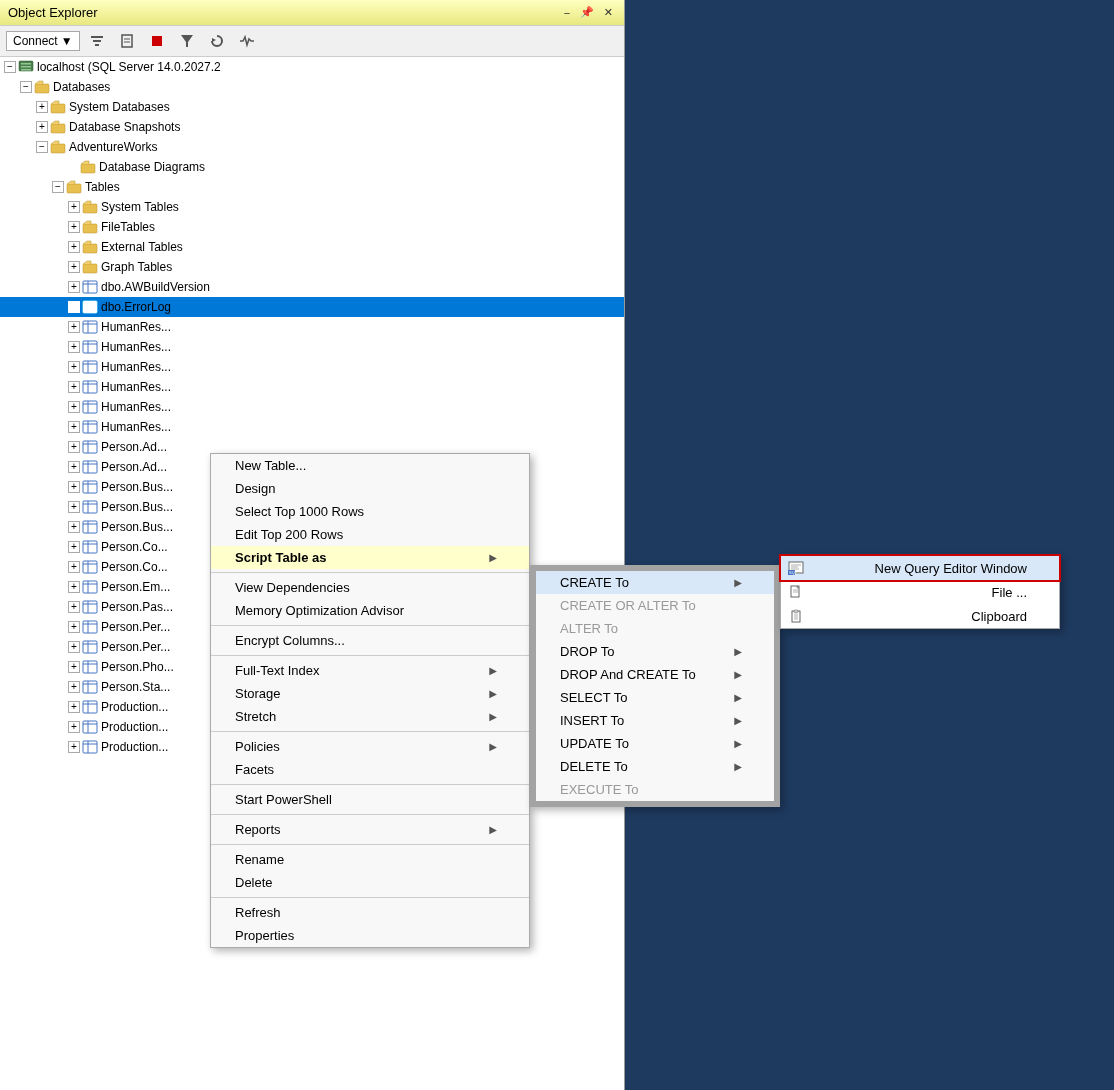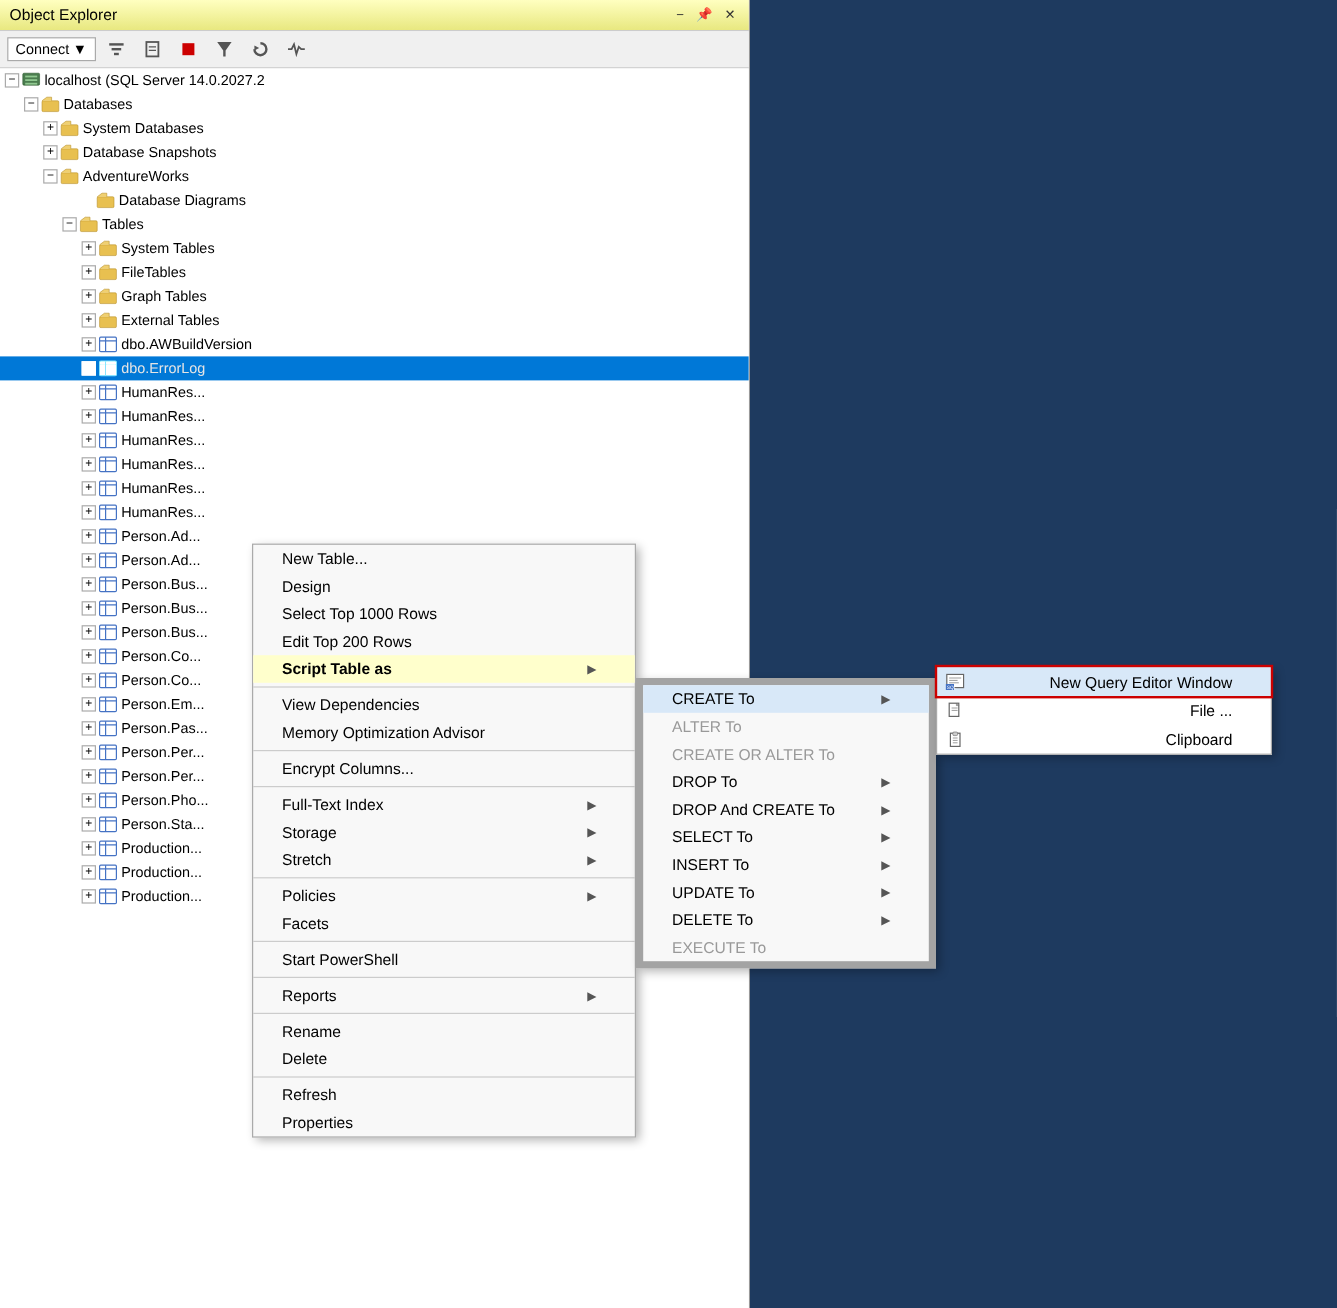--- a/index.html
+++ b/index.html
@@ -99,21 +99,21 @@
       padding: 2px 0;
       cursor: pointer;
       white-space: nowrap;
       height: 20px;
       line-height: 20px;
       color: #000;
     }
 
     .tree-item.selected {
       background: #0078d7;
-      color: #e5e5e5;
+      color: #000000;
     }
 
     .tree-item.selected .tree-icon {
       filter: brightness(2);
     }
 
     .expand-placeholder {
       width: 16px;
       flex-shrink: 0;
     }
@@ -430,32 +430,32 @@
     </div>
 
     <div class="tree-item indent-4">
       <span class="expand-closed"></span>
       <span class="tree-icon">
         <svg width="16" height="16" viewBox="0 0 16 16">
           <rect x="1" y="5" width="14" height="9" rx="1" fill="#e8c050" stroke="#b8902a" stroke-width="0.5"></rect>
           <path d="M1,5 L5,2 L9,2 L9,5" fill="#f0d070" stroke="#b8902a" stroke-width="0.5"></path>
         </svg>
       </span>
+      <span class="tree-label">External Tables</span>
+    </div>
+
+    <div class="tree-item indent-4">
+      <span class="expand-closed"></span>
+      <span class="tree-icon">
+        <svg width="16" height="16" viewBox="0 0 16 16">
+          <rect x="1" y="5" width="14" height="9" rx="1" fill="#e8c050" stroke="#b8902a" stroke-width="0.5"></rect>
+          <path d="M1,5 L5,2 L9,2 L9,5" fill="#f0d070" stroke="#b8902a" stroke-width="0.5"></path>
+        </svg>
+      </span>
       <span class="tree-label">Graph Tables</span>
-    </div>
-
-    <div class="tree-item indent-4">
-      <span class="expand-closed"></span>
-      <span class="tree-icon">
-        <svg width="16" height="16" viewBox="0 0 16 16">
-          <rect x="1" y="5" width="14" height="9" rx="1" fill="#e8c050" stroke="#b8902a" stroke-width="0.5"></rect>
-          <path d="M1,5 L5,2 L9,2 L9,5" fill="#f0d070" stroke="#b8902a" stroke-width="0.5"></path>
-        </svg>
-      </span>
-      <span class="tree-label">External Tables</span>
     </div>
 
     <div class="tree-item indent-4">
       <span class="expand-closed"></span>
       <span class="tree-icon">
         <svg width="16" height="16" viewBox="0 0 16 16">
           <rect x="1" y="2" width="14" height="12" rx="1" fill="white" stroke="#4472c4" stroke-width="1"></rect>
           <line x1="1" y1="5" x2="15" y2="5" stroke="#4472c4" stroke-width="1"></line>
           <line x1="6" y1="2" x2="6" y2="14" stroke="#4472c4" stroke-width="1"></line>
         </svg>
@@ -795,24 +795,24 @@
     <span>Properties</span>
   </div>
 </div>
 
 <div class="context-menu-2">
   <div class="menu-item active">
     <span>CREATE To</span>
     <span class="menu-arrow">▶</span>
   </div>
   <div class="menu-item disabled">
+    <span>CREATE OR ALTER To</span>
+  </div>
+  <div class="menu-item disabled">
     <span>ALTER To</span>
-  </div>
-  <div class="menu-item disabled">
-    <span>CREATE OR ALTER To</span>
   </div>
   <div class="menu-item">
     <span>DROP To</span>
     <span class="menu-arrow">▶</span>
   </div>
   <div class="menu-item">
     <span>DROP And CREATE To</span>
     <span class="menu-arrow">▶</span>
   </div>
   <div class="menu-item">

